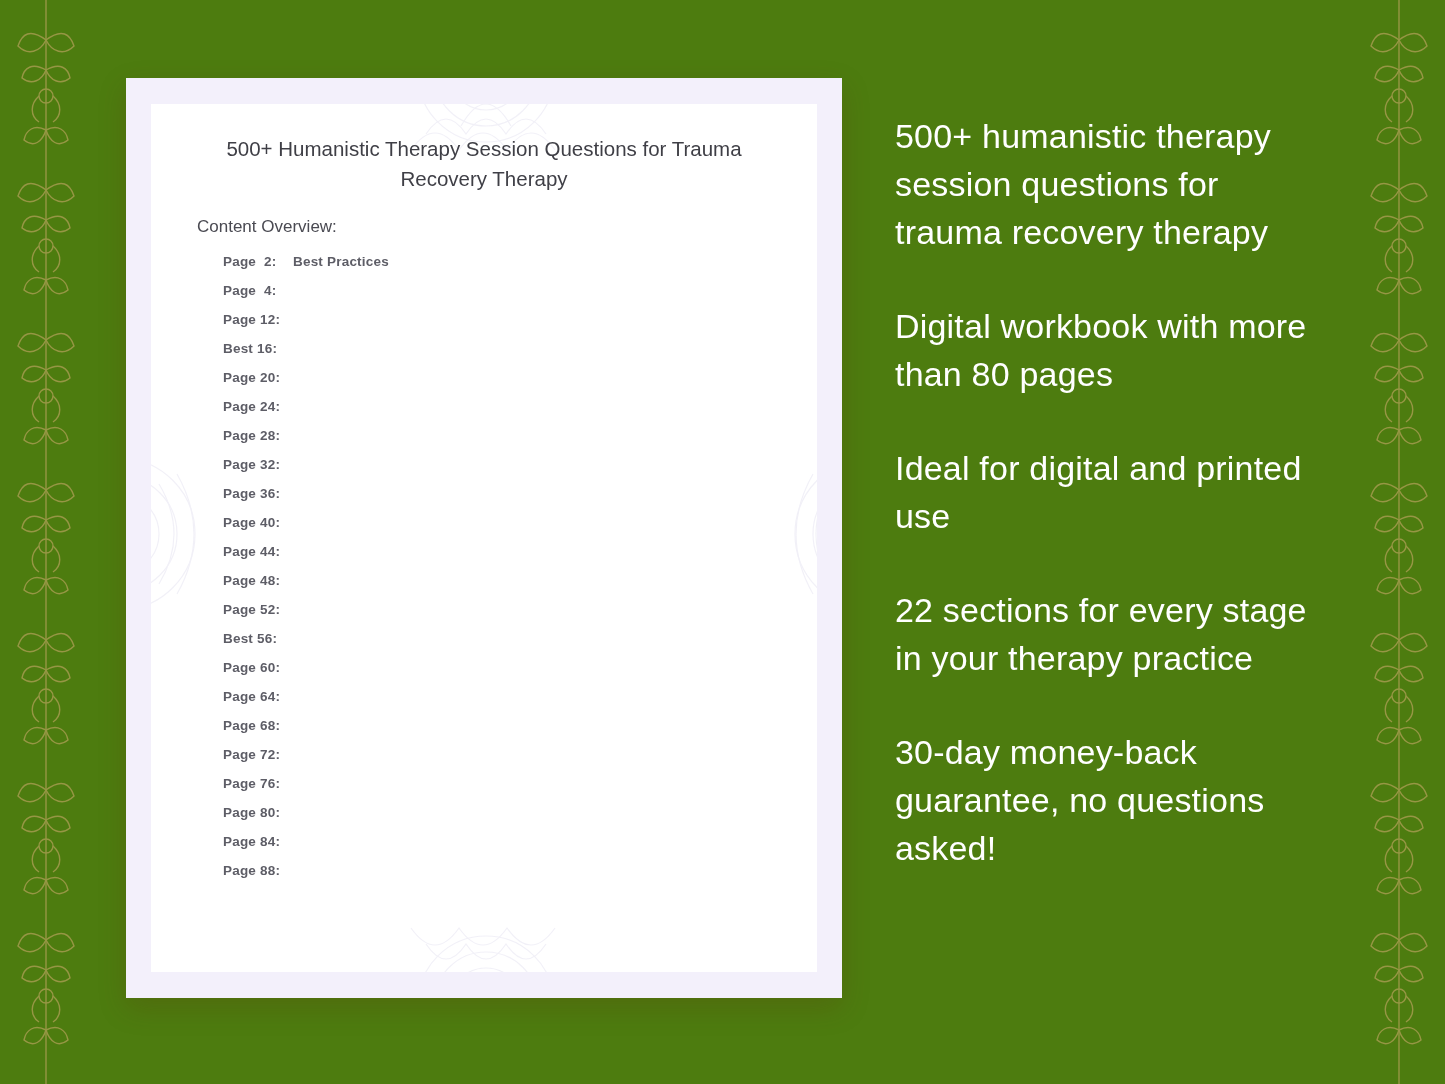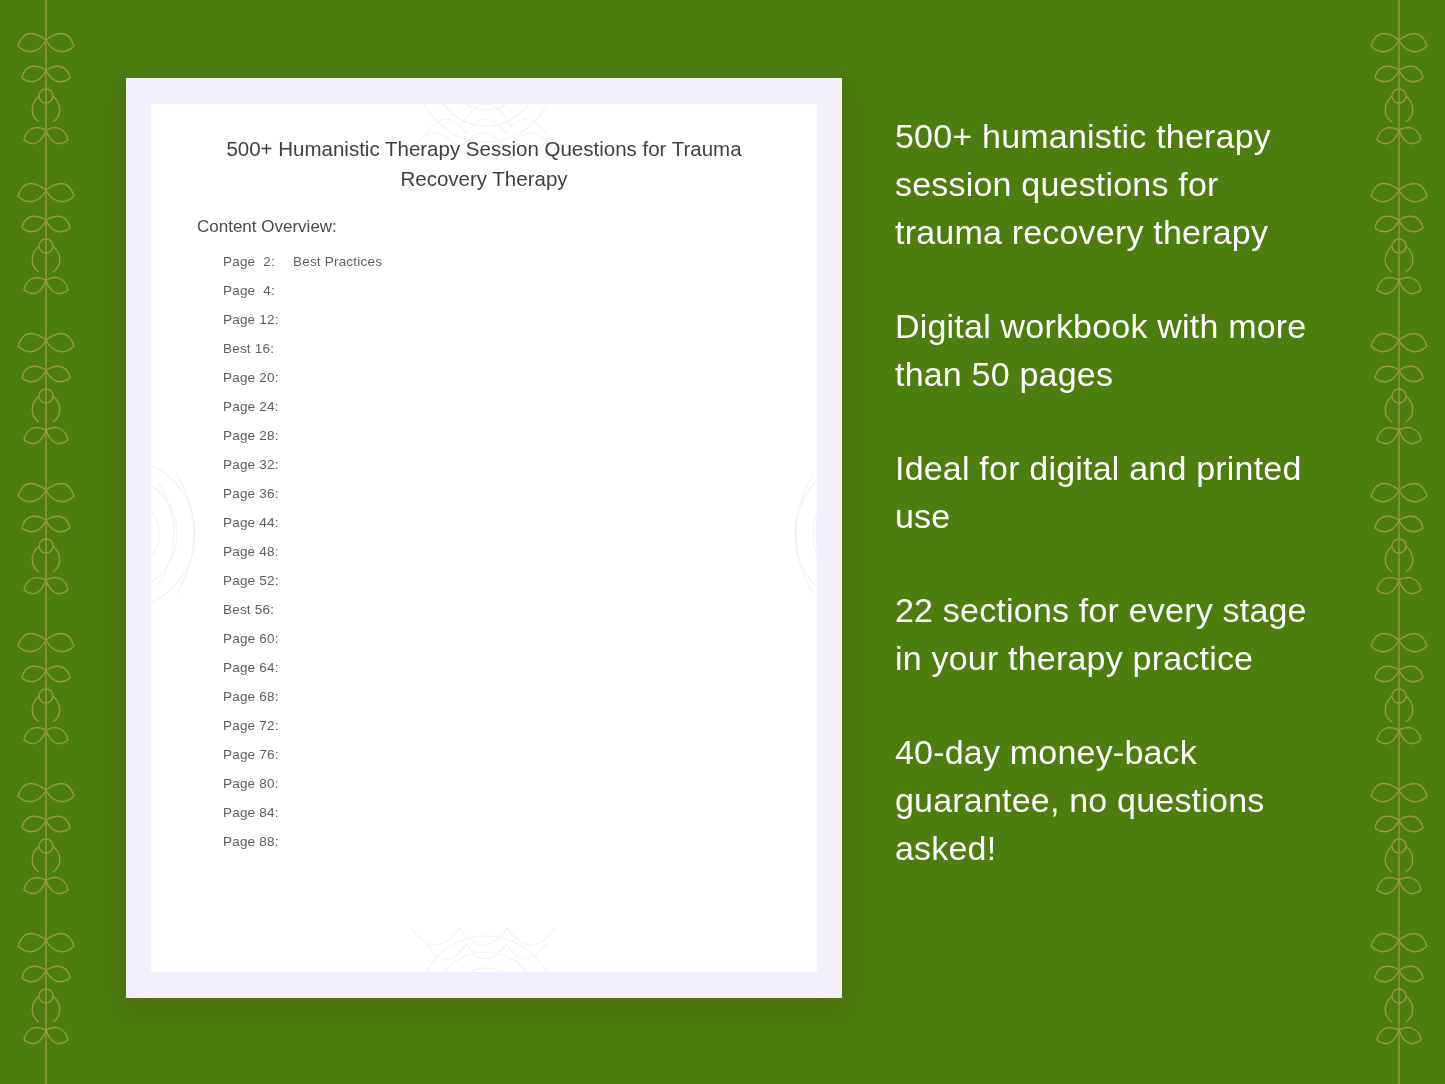--- a/index.html
+++ b/index.html
@@ -88,20 +88,21 @@
     top: 150px;
     width: 560px;
   }
   .toc-row {
     display: flex;
     align-items: baseline;
     height: 29px;
     font-size: 13.5px;
     color: #5d5d66;
     letter-spacing: 0.2px;
+    font-weight: bold;
   }
   .toc-page {
     width: 62px;
     white-space: pre;
     font-variant-numeric: tabular-nums;
   }
   .toc-label {
     padding-left: 8px;
   }
 
@@ -250,20 +251,24 @@
           </div>
           <div class="toc-row">
             <span class="toc-page">Page 32:</span>
             <span class="toc-label"></span>
           </div>
           <div class="toc-row">
             <span class="toc-page">Page 36:</span>
             <span class="toc-label"></span>
           </div>
           <div class="toc-row">
+            <span class="toc-page">Page 40:</span>
+            <span class="toc-label"></span>
+          </div>
+          <div class="toc-row">
             <span class="toc-page">Page 44:</span>
             <span class="toc-label"></span>
           </div>
           <div class="toc-row">
             <span class="toc-page">Page 48:</span>
             <span class="toc-label"></span>
           </div>
           <div class="toc-row">
             <span class="toc-page">Page 52:</span>
             <span class="toc-label"></span>
@@ -303,18 +308,18 @@
           <div class="toc-row">
             <span class="toc-page">Page 88:</span>
             <span class="toc-label"></span>
           </div>
         </div>
     </div>
   </div>
 
   <div class="copy">
       <p>500+ humanistic therapy session questions for trauma recovery therapy</p>
-      <p>Digital workbook with more than 50 pages</p>
+      <p>Digital workbook with more than 80 pages</p>
       <p>Ideal for digital and printed use</p>
       <p>22 sections for every stage in your therapy practice</p>
-      <p>40-day money-back guarantee, no questions asked!</p>
+      <p>30-day money-back guarantee, no questions asked!</p>
     </div>
 </div>
 
 </body></html>

